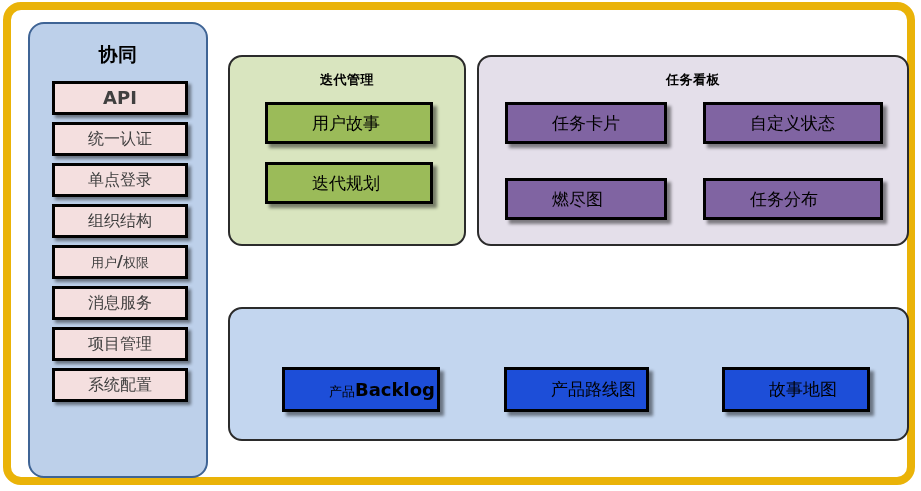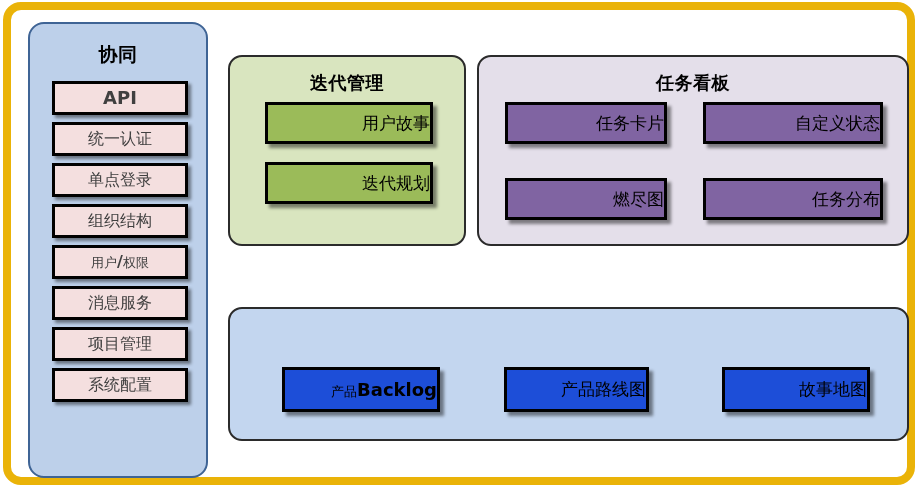--- a/index.html
+++ b/index.html
@@ -34,21 +34,21 @@
     box-sizing: border-box;
     border-radius: 14px;
   }
   .group-title {
     position: absolute;
     left: 0;
     right: 0;
     text-align: center;
     font-family: "DejaVu Sans", "Liberation Sans", sans-serif;
     font-weight: bold;
-    font-size: 18px;
+    font-size: 13px;
     color: #000000;
     letter-spacing: 0.5px;
   }
 
   
   #sidebar-panel {
     left: 17px;
     top: 12px;
     width: 180px;
     height: 456px;
@@ -124,22 +124,23 @@
   }
   #agile-panel .group-title { top: 18px; }
 
   
   .node {
     position: absolute;
     box-sizing: border-box;
     border: 3px solid #000000;
     display: flex;
     align-items: center;
-    justify-content: flex-end;
+    justify-content: flex-start;
     box-shadow: 4px 4px 3px rgba(0,0,0,0.45);
+    padding-left: 44px;
   }
   .node .node-label {
     font-family: "DejaVu Serif", "Liberation Serif", serif;
     font-size: 17px;
     color: #000000;
     line-height: 1;
     white-space: nowrap;
   }
   .node.green { background: #9bbb59; }
   .node.purple { background: #8064a2; }

